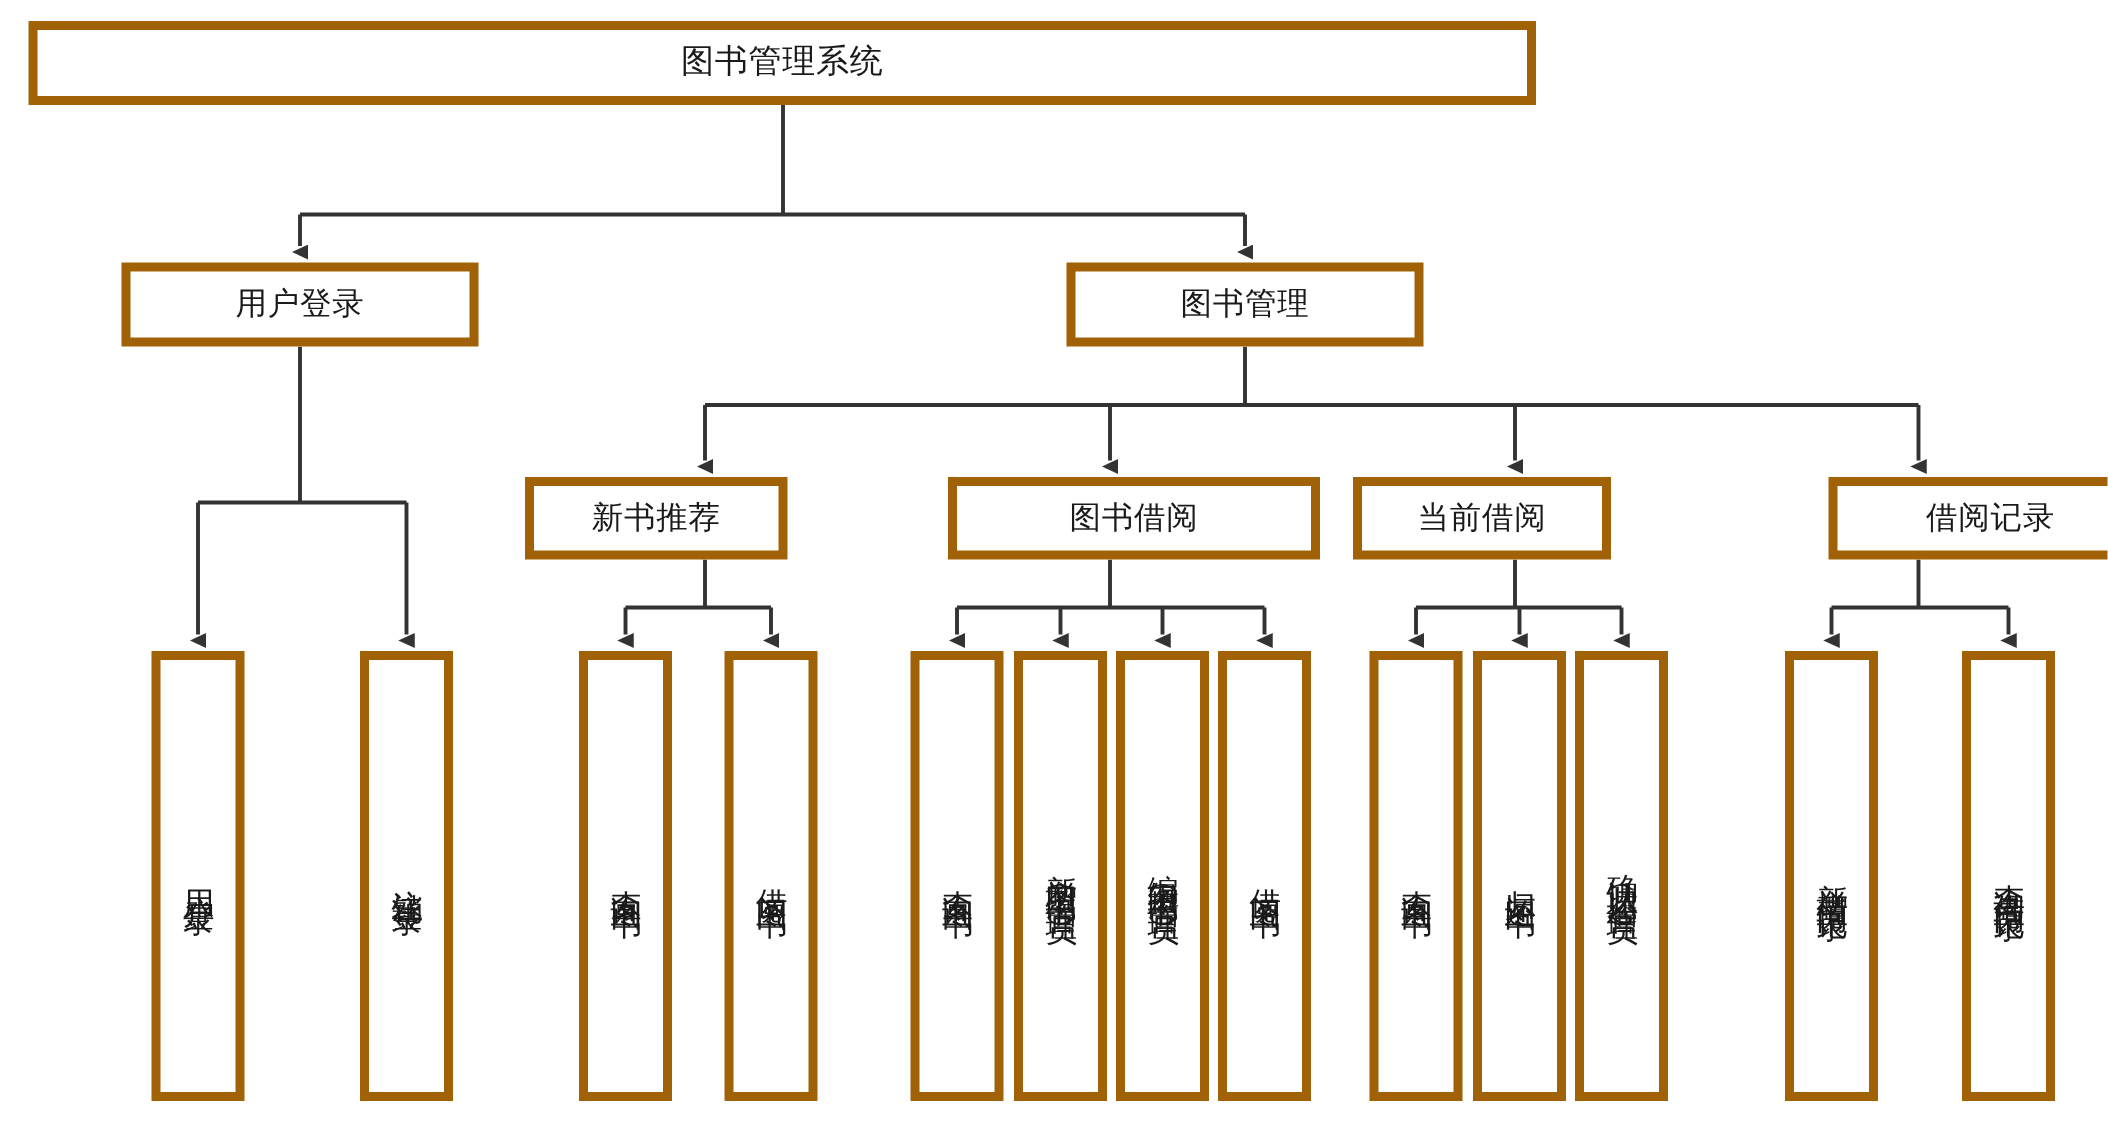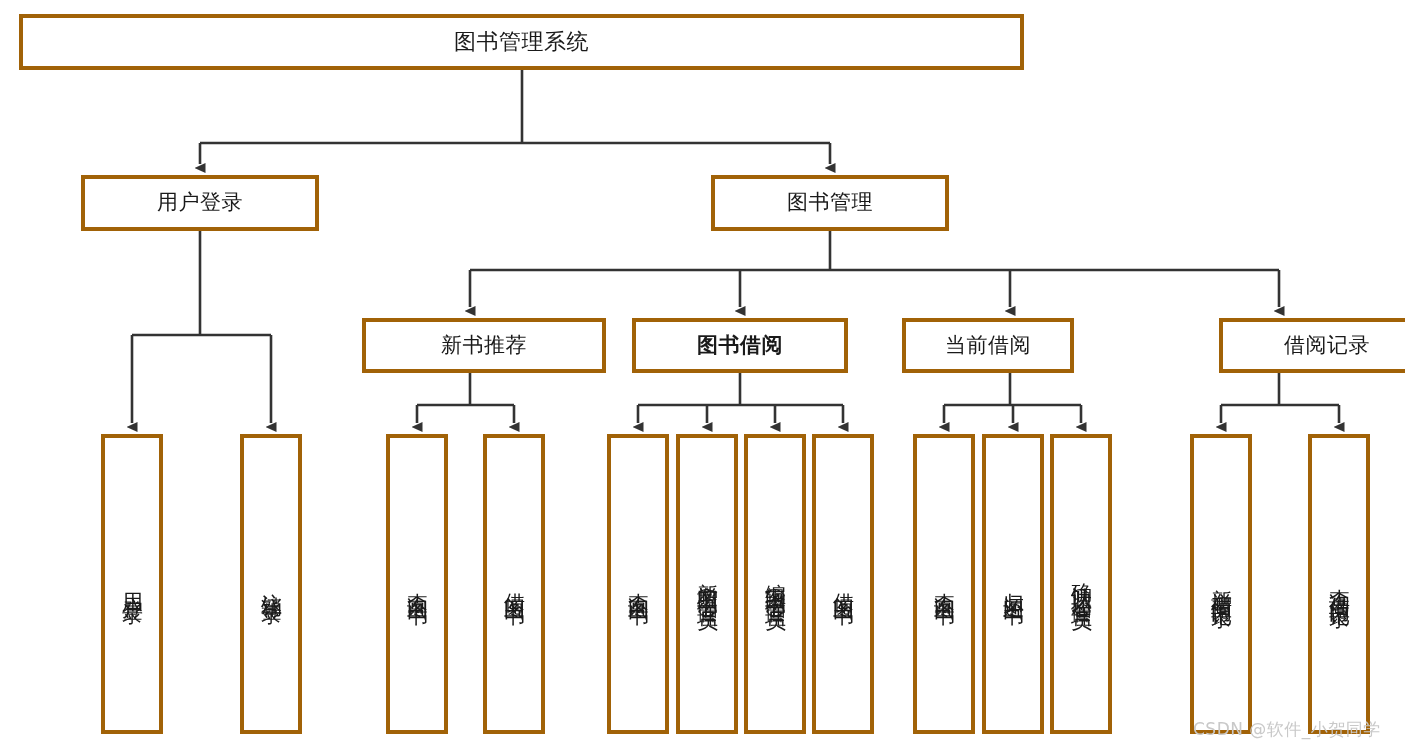--- a/index.html
+++ b/index.html
@@ -25,21 +25,21 @@
     left: 0;
     top: 0;
     width: 1405px;
     height: 747px;
     pointer-events: none;
   }
   .node {
     position: absolute;
     box-sizing: border-box;
     background: #ffffff;
-    border: 4px solid #a16207;
+    border: 6px solid #a16207;
     display: flex;
     align-items: center;
     justify-content: center;
     color: #1a1a1a;
   }
   .node-h {
     
   }
   .node-h .node-label {
     font-size: 21px;
@@ -127,30 +127,30 @@
       </div>
       <div class="node node-v" style="left: 101px; top: 434px; width: 62px; height: 300px;">
         <span class="node-label">用户登录</span>
       </div>
       <div class="node node-v" style="left: 240px; top: 434px; width: 62px; height: 300px;">
         <span class="node-label">注销登录</span>
       </div>
       <div class="node node-h" style="left: 711px; top: 175px; width: 238px; height: 56px; justify-content: center;">
         <span class="node-label">图书管理</span>
       </div>
-      <div class="node node-h" style="left: 362px; top: 318px; width: 244px; height: 55px;">
+      <div class="node node-h" style="left: 350px; top: 318px; width: 175px; height: 55px;">
         <span class="node-label">新书推荐</span>
       </div>
       <div class="node node-v" style="left: 386px; top: 434px; width: 62px; height: 300px;">
         <span class="node-label">查询图书</span>
       </div>
       <div class="node node-v" style="left: 483px; top: 434px; width: 62px; height: 300px;">
         <span class="node-label">借阅图书</span>
       </div>
-      <div class="node node-h" style="left: 632px; top: 318px; width: 216px; height: 55px; font-weight: bold;">
+      <div class="node node-h" style="left: 632px; top: 318px; width: 248px; height: 55px;">
         <span class="node-label">图书借阅</span>
       </div>
       <div class="node node-v" style="left: 607px; top: 434px; width: 62px; height: 300px;">
         <span class="node-label">查询图书</span>
       </div>
       <div class="node node-v" style="left: 676px; top: 434px; width: 62px; height: 300px;">
         <span class="node-label">新增图书（管理员）</span>
       </div>
       <div class="node node-v" style="left: 744px; top: 434px; width: 62px; height: 300px;">
         <span class="node-label">编辑图书（管理员）</span>
@@ -174,15 +174,14 @@
         <span class="node-label">借阅记录</span>
       </div>
       <div class="node node-v" style="left: 1190px; top: 434px; width: 62px; height: 300px;">
         <span class="node-label">新增借阅记录</span>
       </div>
       <div class="node node-v" style="left: 1308px; top: 434px; width: 62px; height: 300px;">
         <span class="node-label">查询借阅记录</span>
       </div>
     </div>
 
-  <div class="watermark" style="left: 1193px; top: 718px;">CSDN @软件_小贺同学</div>
 
 </div>
 
 </body></html>

